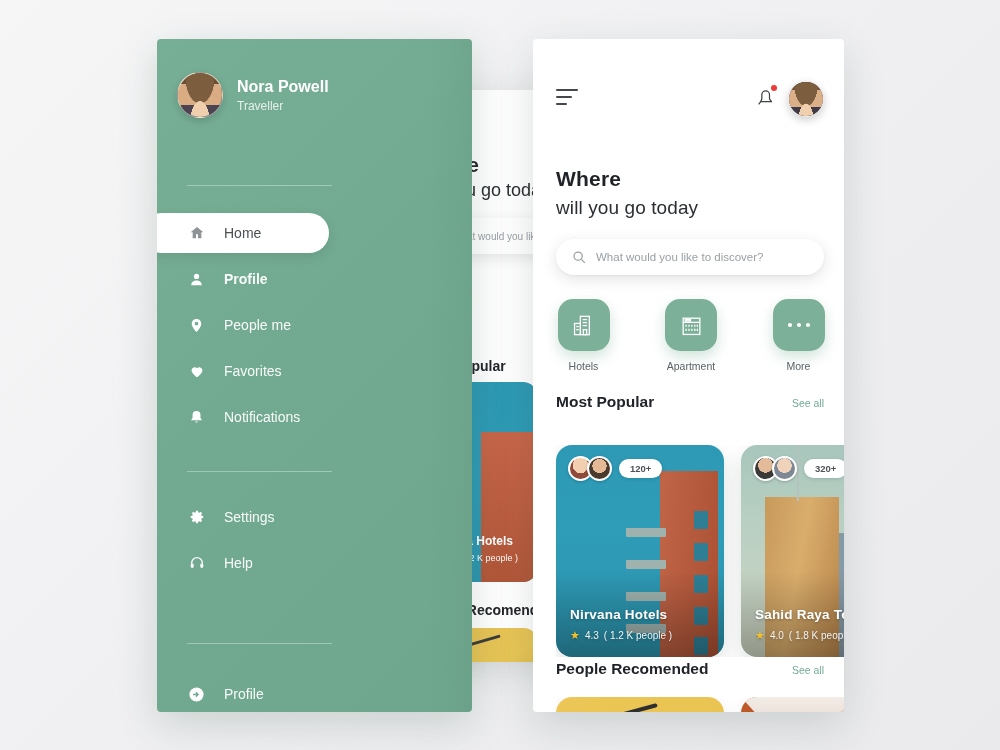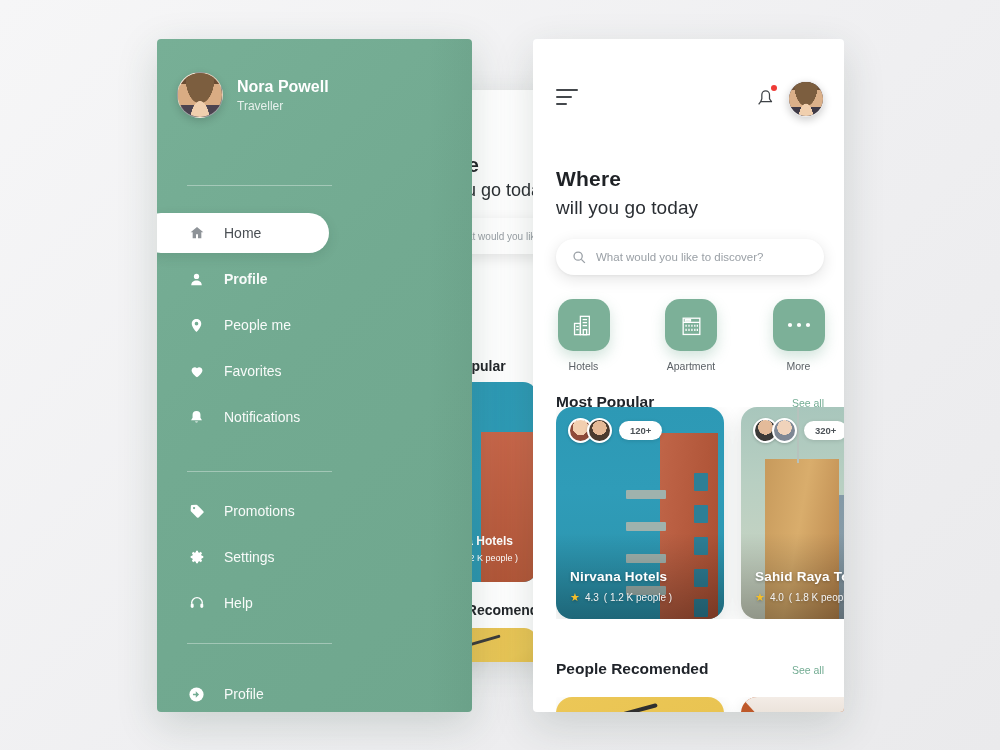--- a/index.html
+++ b/index.html
@@ -322,21 +322,21 @@
   .sec-head {
     position: absolute; left: 23px; width: 268px;
     display: flex; align-items: baseline; justify-content: space-between;
   }
   #sec-popular { top: 354px; }
   #sec-people  { top: 621px; }
   .sec-title { font-size: 15.5px; font-weight: bold; color: #20242a; }
   .see-all { font-size: 10.5px; color: #73ac93; cursor: pointer; }
 
   .cards-row {
-    position: absolute; left: 23px; top: 368px;
+    position: absolute; left: 23px; top: 406px;
     width: 288px; height: 212px;
     display: flex; gap: 17px; overflow: hidden;
   }
   .pcard {
     position: relative; flex: 0 0 168px; height: 212px;
     border-radius: 16px; overflow: hidden;
     box-shadow: 0 8px 20px rgba(30,50,45,0.14);
   }
   .pcard .bgphoto { position: absolute; inset: 0; }
   .pcard.c1 .bgphoto {
@@ -572,29 +572,20 @@
             </svg>
         </span>
         <span class="lbl">Notifications</span>
       </div>
     </div>
 
     <div class="divider" id="div-top2"></div>
 
     <div class="menu" style="top:452px;">
 
-      <div class="mrow">
-        <span class="ico">
-          <svg width="16" height="16" viewBox="0 0 24 24" fill="#ffffff">
-              <path d="M21.5 12.2 12.6 3.3a2 2 0 0 0-1.5-.6L4.3 3a1.6 1.6 0 0 0-1.5 1.5l-.3 6.8a2 2 0 0 0 .6 1.5l8.9 8.9a1.7 1.7 0 0 0 2.4 0l7.1-7.1a1.7 1.7 0 0 0 0-2.4z"></path>
-              <circle cx="7.6" cy="7.6" r="1.7" fill="#73ac93"></circle>
-            </svg>
-        </span>
-        <span class="lbl">Promotions</span>
-      </div>
 
       <div class="mrow" style="margin-top:6px;">
         <span class="ico">
           <svg width="16" height="16" viewBox="0 0 24 24" fill="#ffffff">
               <path d="M12 8.2a3.8 3.8 0 1 0 0 7.6 3.8 3.8 0 0 0 0-7.6zm9.3 5.2.1-1.4-.1-1.4-2.3-.4a7 7 0 0 0-.8-2l1.4-1.9-2-2-1.9 1.4a7 7 0 0 0-2-.8L13.4 2.6 12 2.5l-1.4.1-.4 2.3a7 7 0 0 0-2 .8L6.3 4.3l-2 2 1.4 1.9a7 7 0 0 0-.8 2l-2.3.4L2.5 12l.1 1.4 2.3.4a7 7 0 0 0 .8 2l-1.4 1.9 2 2 1.9-1.4a7 7 0 0 0 2 .8l.4 2.3 1.4.1 1.4-.1.4-2.3a7 7 0 0 0 2-.8l1.9 1.4 2-2-1.4-1.9a7 7 0 0 0 .8-2z"></path>
             </svg>
         </span>
         <span class="lbl">Settings</span>
       </div>
 

